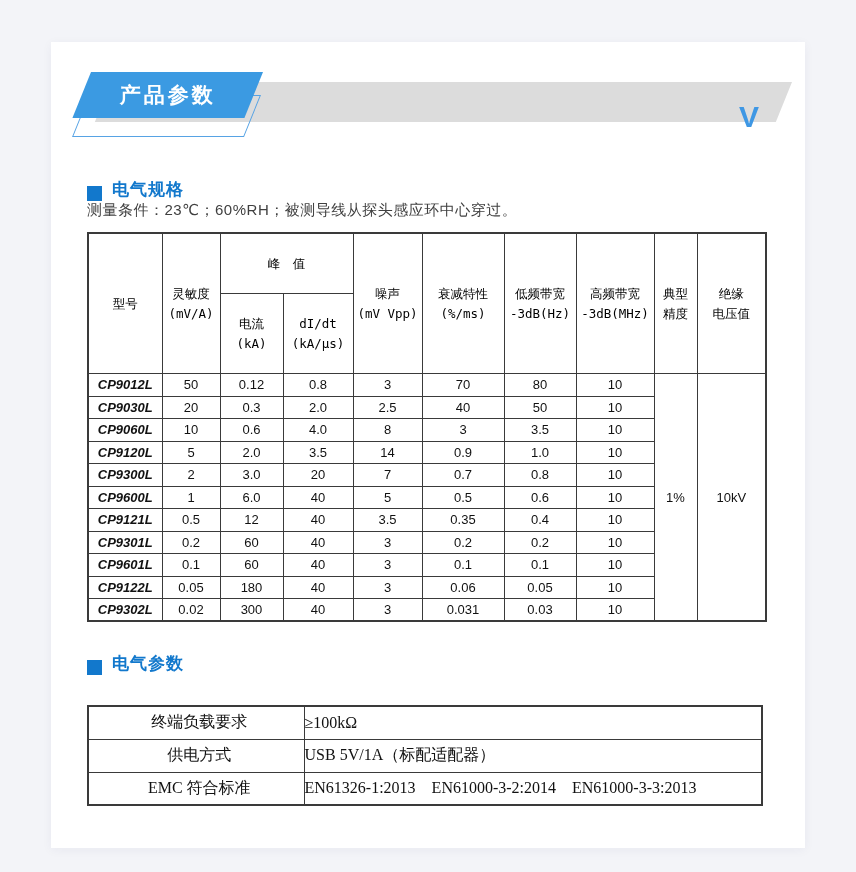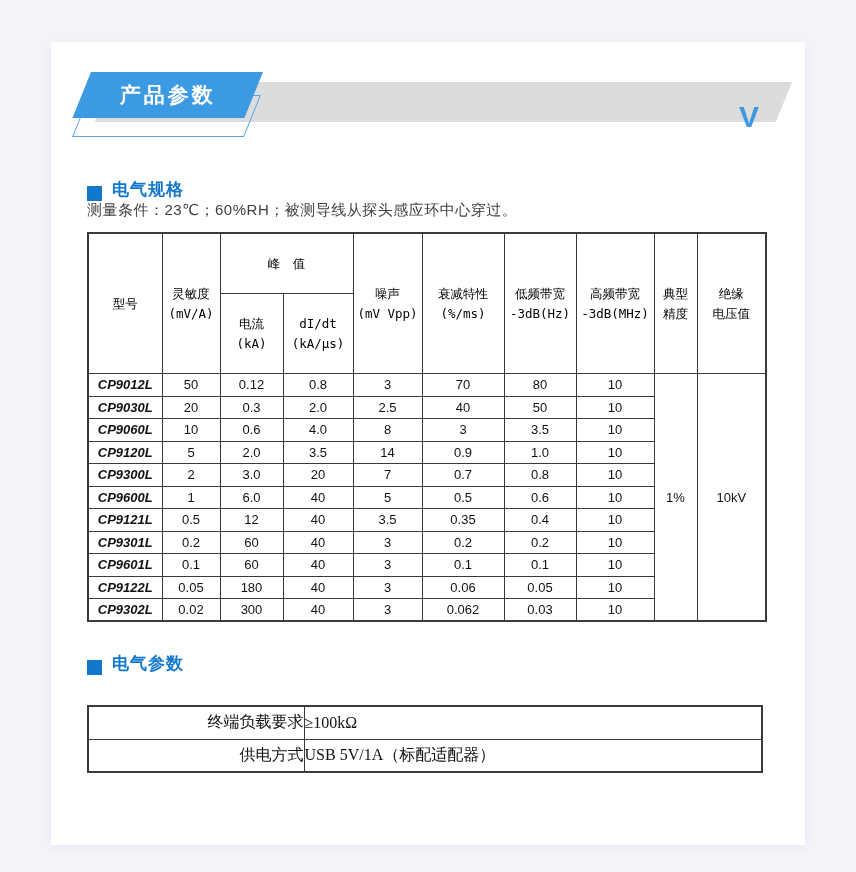--- a/index.html
+++ b/index.html
@@ -97,21 +97,21 @@
   
   table.params {
     margin-top:30px;
     border-collapse:collapse; table-layout:fixed;
     width:676px;
     border:2px solid #3a3a3a;
     font-family:"Liberation Serif","DejaVu Serif",serif;
     font-size:16px; color:#111;
   }
   table.params td { border:1px solid #3a3a3a; height:33px; vertical-align:middle; }
-  table.params td.plabel { width:216px; text-align:right; padding-left:6px; }
+  table.params td.plabel { width:216px; text-align:center; padding-left:6px; }
   table.params td.pvalue { text-align:left; white-space:pre; }
 
   .sec-title.second { margin-top:30px; }
 </style>
 </head>
 <body>
 
 <div class="card">
 
   <div class="banner">
@@ -272,21 +272,21 @@
         <td>0.06</td>
         <td>0.05</td>
         <td>10</td>
       </tr>
       <tr>
         <td class="model">CP9302L</td>
         <td>0.02</td>
         <td>300</td>
         <td>40</td>
         <td>3</td>
-        <td>0.062</td>
+        <td>0.031</td>
         <td>0.03</td>
         <td>10</td>
       </tr>
     </tbody>
       </table>
 
     <div class="sec-title second">
       <span class="bullet"></span>
       <span class="sec-label">电气参数</span>
     </div>
@@ -294,17 +294,21 @@
     <table class="params">
       <tbody>
           <tr>
         <td class="plabel">终端负载要求</td>
         <td class="pvalue">≥100kΩ</td>
       </tr>
       <tr>
         <td class="plabel">供电方式</td>
         <td class="pvalue">USB 5V/1A（标配适配器）</td>
       </tr>
+      <tr>
+        <td class="plabel">EMC 符合标准</td>
+        <td class="pvalue">EN61326-1:2013    EN61000-3-2:2014    EN61000-3-3:2013</td>
+      </tr>
     </tbody>
       </table>
 
   </div>
 </div>
 
 </body></html>

